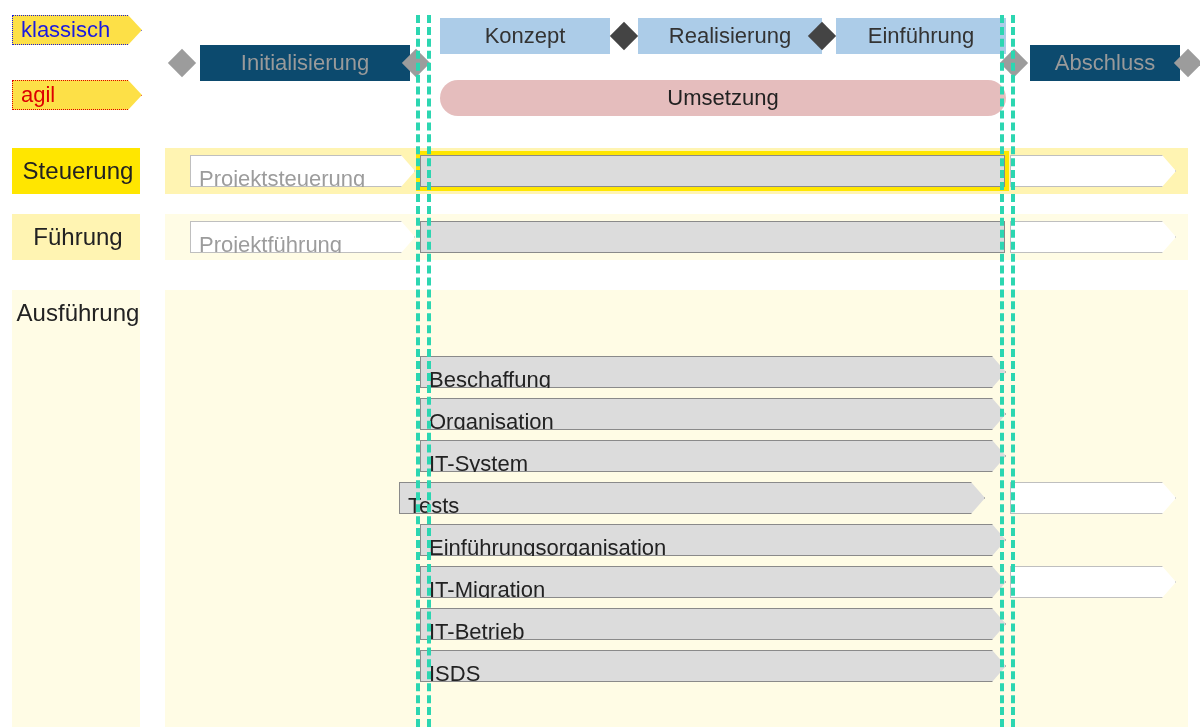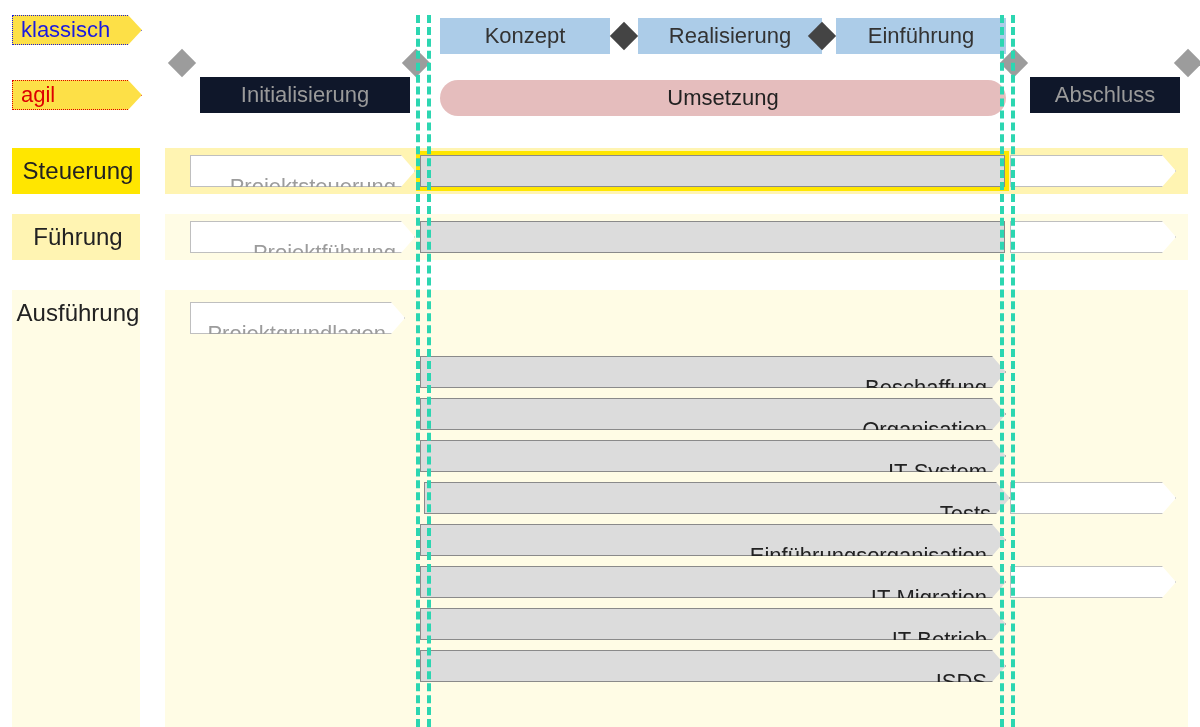--- a/index.html
+++ b/index.html
@@ -51,42 +51,41 @@
     position:absolute;width:20px;height:20px;
     background:#9c9c9c;transform:rotate(45deg);
     z-index:20;
   }
   .diamond.dark{background:#444;}
   
   .phase{
     position:absolute;height:36px;line-height:36px;text-align:center;
     font-size:22px;
   }
-  .phase.grey{background:#0f172a;color:#9a9a9a;margin-top:32px;}
+  .phase.grey{background:#0c4a6e;color:#9a9a9a;}
   .phase.blue{background:var(--blue);color:#333;}
   .phase.rose{background:var(--rose);color:#222;border-radius:18px;}
   
   .rowlabel{
     position:absolute;left:12px;width:128px;height:46px;
     line-height:46px;padding-left:4px;font-size:24px;text-align:center;
   }
   .rowlabel.bright{background:var(--yellow-bright);}
   .rowlabel.med{background:var(--yellow-med);}
   .rowlabel.pale{background:var(--yellow-pale);}
   
   .rowbg{position:absolute;left:165px;right:12px;}
   .rowbg.med{background:var(--yellow-med);}
   .rowbg.pale{background:var(--yellow-pale);}
   
   .arrow{
     position:absolute;height:var(--arrow-h);line-height:30px;
-    padding:16px 18px 0 8px;font-size:22px;
+    padding:8px 18px 0 8px;font-size:22px;
     border:1px solid var(--grey-border);
     clip-path:polygon(0 0,calc(100% - 14px) 0,100% 50%,calc(100% - 14px) 100%,0 100%);
-    text-align:right;
   }
   .arrow.ghost{background:#fff;color:var(--grey-text);border-color:#bfbfbf;}
   .arrow.greyfill{background:var(--grey-box);color:#222;}
   .arrow.blank{background:#fff;border-color:#bfbfbf;}
   
   .midbar{
     position:absolute;left:var(--col-mid-start);width:585px;
     height:var(--arrow-h);background:var(--grey-box);
     border:1px solid var(--grey-border);
     z-index:10;
@@ -130,26 +129,25 @@
 
   <div class="rowlabel med" style="top:214px">Führung</div>
   <div class="rowbg pale" style="top:214px;height:46px"></div>
   <div class="arrow ghost" style="left:190px;width:225px;top:221px">Projektführung</div>
   <div class="midbar" style="top:221px"></div>
   <div class="arrow blank" style="left:1010px;width:166px;top:221px"></div>
 
   <div class="rowlabel pale" style="top:290px;height:437px">Ausführung</div>
   <div class="rowbg pale" style="top:290px;height:437px"></div>
 
-  <div class="arrow ghost" style="left:190px;width:215px;top:302px">Projektgrundlagen</div>
 
   <div class="arrow greyfill" style="left:420px;width:586px;top:356px">Beschaffung</div>
   <div class="arrow greyfill" style="left:420px;width:586px;top:398px">Organisation</div>
   <div class="arrow greyfill" style="left:420px;width:586px;top:440px">IT-System</div>
-  <div class="arrow greyfill" style="left:424px;width:586px;top:482px">Tests</div>
+  <div class="arrow greyfill" style="left:399px;width:586px;top:482px">Tests</div>
   <div class="arrow blank" style="left:1010px;width:166px;top:482px"></div>
   <div class="arrow greyfill" style="left:420px;width:586px;top:524px">Einführungsorganisation</div>
   <div class="arrow greyfill" style="left:420px;width:586px;top:566px">IT-Migration</div>
   <div class="arrow blank" style="left:1010px;width:166px;top:566px"></div>
   <div class="arrow greyfill" style="left:420px;width:586px;top:650px">ISDS</div>
   <div class="arrow greyfill" style="left:420px;width:586px;top:608px">IT-Betrieb</div>
 
 </div>
 
 </body></html>

